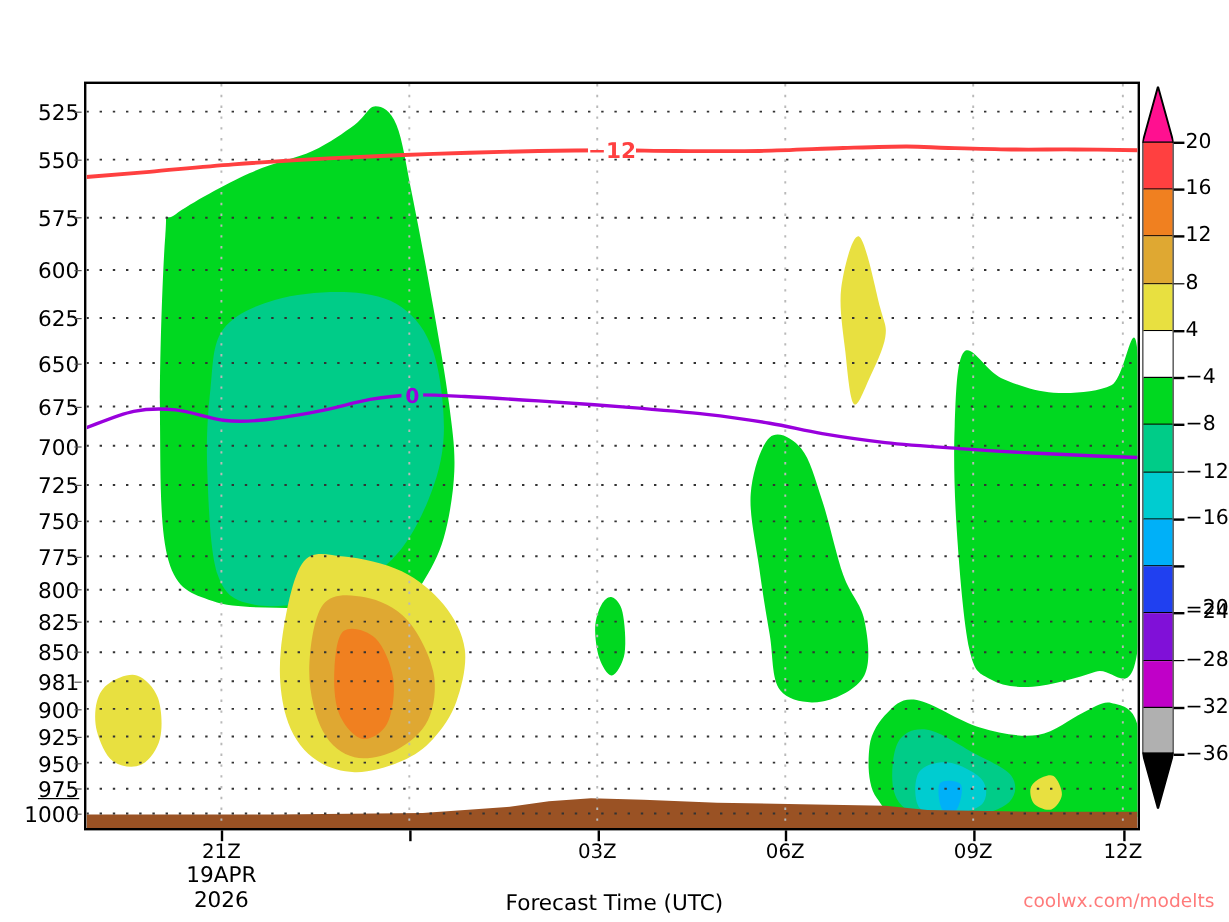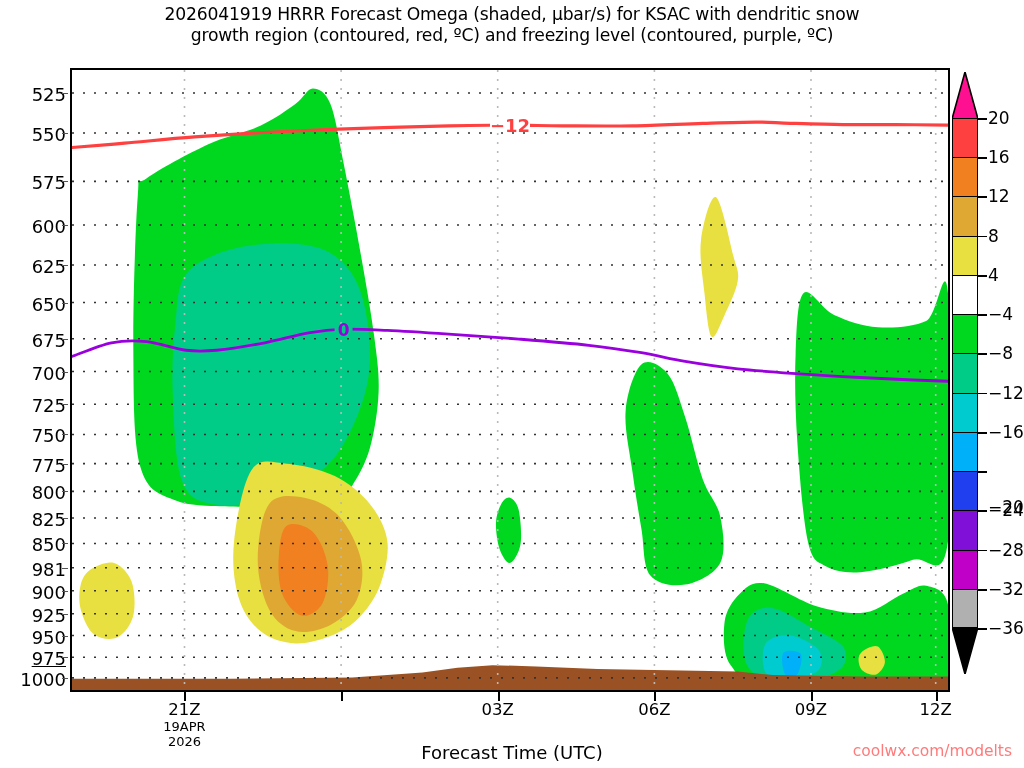--- a/index.html
+++ b/index.html
@@ -34,21 +34,21 @@
     font-size:18px;color:#000;transform:translateY(-9px);white-space:nowrap;
   }
   #yaxis{position:absolute;left:0;top:68px;width:66px;height:624px;}
   .ytick{position:absolute;left:62px;width:6px;height:1px;background:#555;}
 
   #xaxis{position:absolute;left:70px;top:692px;width:880px;height:76px;}
   .xlab{
     position:absolute;top:8px;text-align:center;width:120px;
     font-size:16.5px;color:#000;transform:translateX(-60px);white-space:nowrap;
   }
-  .xlab .l2,.xlab .l3{display:block;font-size:13px;}
+  .xlab .l2,.xlab .l3{display:block;font-size:18px;}
   .xtick{position:absolute;top:0;width:2px;height:9px;background:#000;}
 
   #xtitle{
     position:absolute;left:0;top:742px;width:1024px;text-align:center;
     font-size:18px;color:#000;
   }
   #watermark{
     position:absolute;right:12px;top:742px;font-size:15.5px;color:#ff7b7b;
     white-space:nowrap;
   }
@@ -61,24 +61,20 @@
   .ctick{position:absolute;left:26px;width:9px;height:1.8px;background:#000;}
   .clab{position:absolute;left:36px;font-size:17px;color:#000;transform:translateY(-10px);white-space:nowrap;}
   #capTop{position:absolute;left:0;top:0;width:26px;height:47px;}
   #capBot{position:absolute;left:0;top:555px;width:26px;height:47px;}
 </style>
 </head>
 <body>
 
 <div id="root">
 
-  <div id="title">
-    <span class="ln">2026041919 HRRR Forecast Omega (shaded, μbar/s) for KSAC with dendritic snow</span>
-    <span class="ln">growth region (contoured, red, ºC) and freezing level (contoured, purple, ºC)</span>
-  </div>
 
   <div id="yaxis">
       <div class="ylab" style="top: 25.0078px;">525</div>
       <div class="ytick" style="top: 25.0078px;"></div>
       <div class="ylab" style="top: 64.9688px;">550</div>
       <div class="ytick" style="top: 64.9688px;"></div>
       <div class="ylab" style="top: 113.406px;">575</div>
       <div class="ytick" style="top: 113.406px;"></div>
       <div class="ylab" style="top: 157px;">600</div>
       <div class="ytick" style="top: 157px;"></div>

